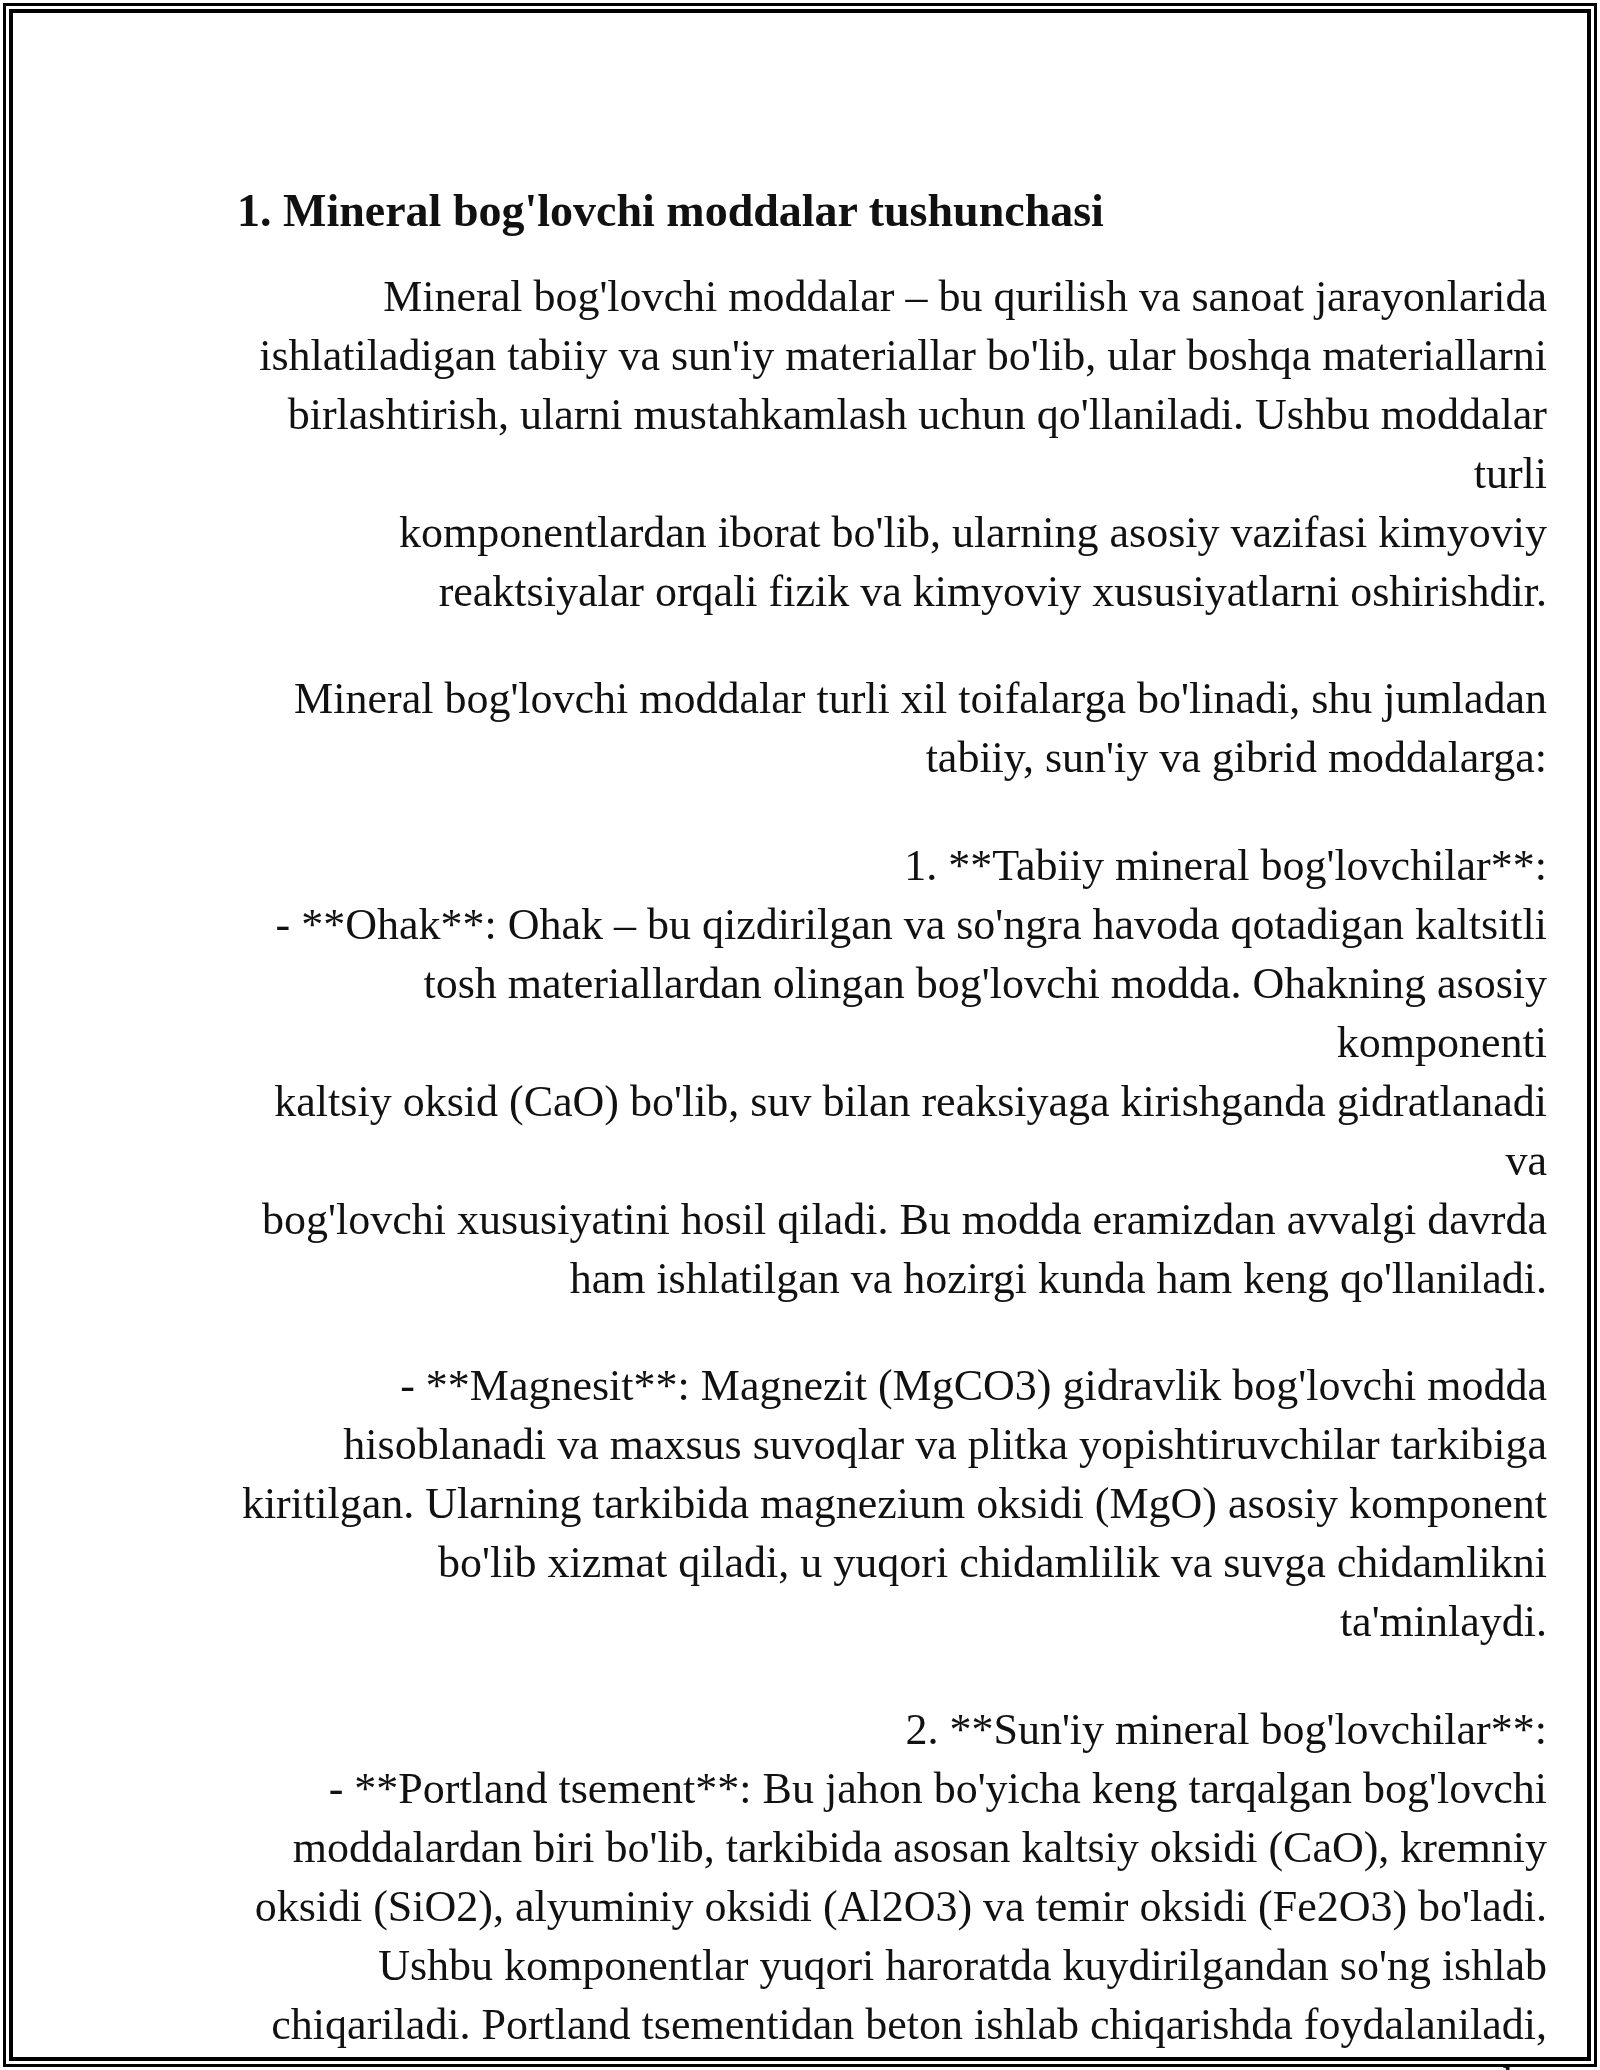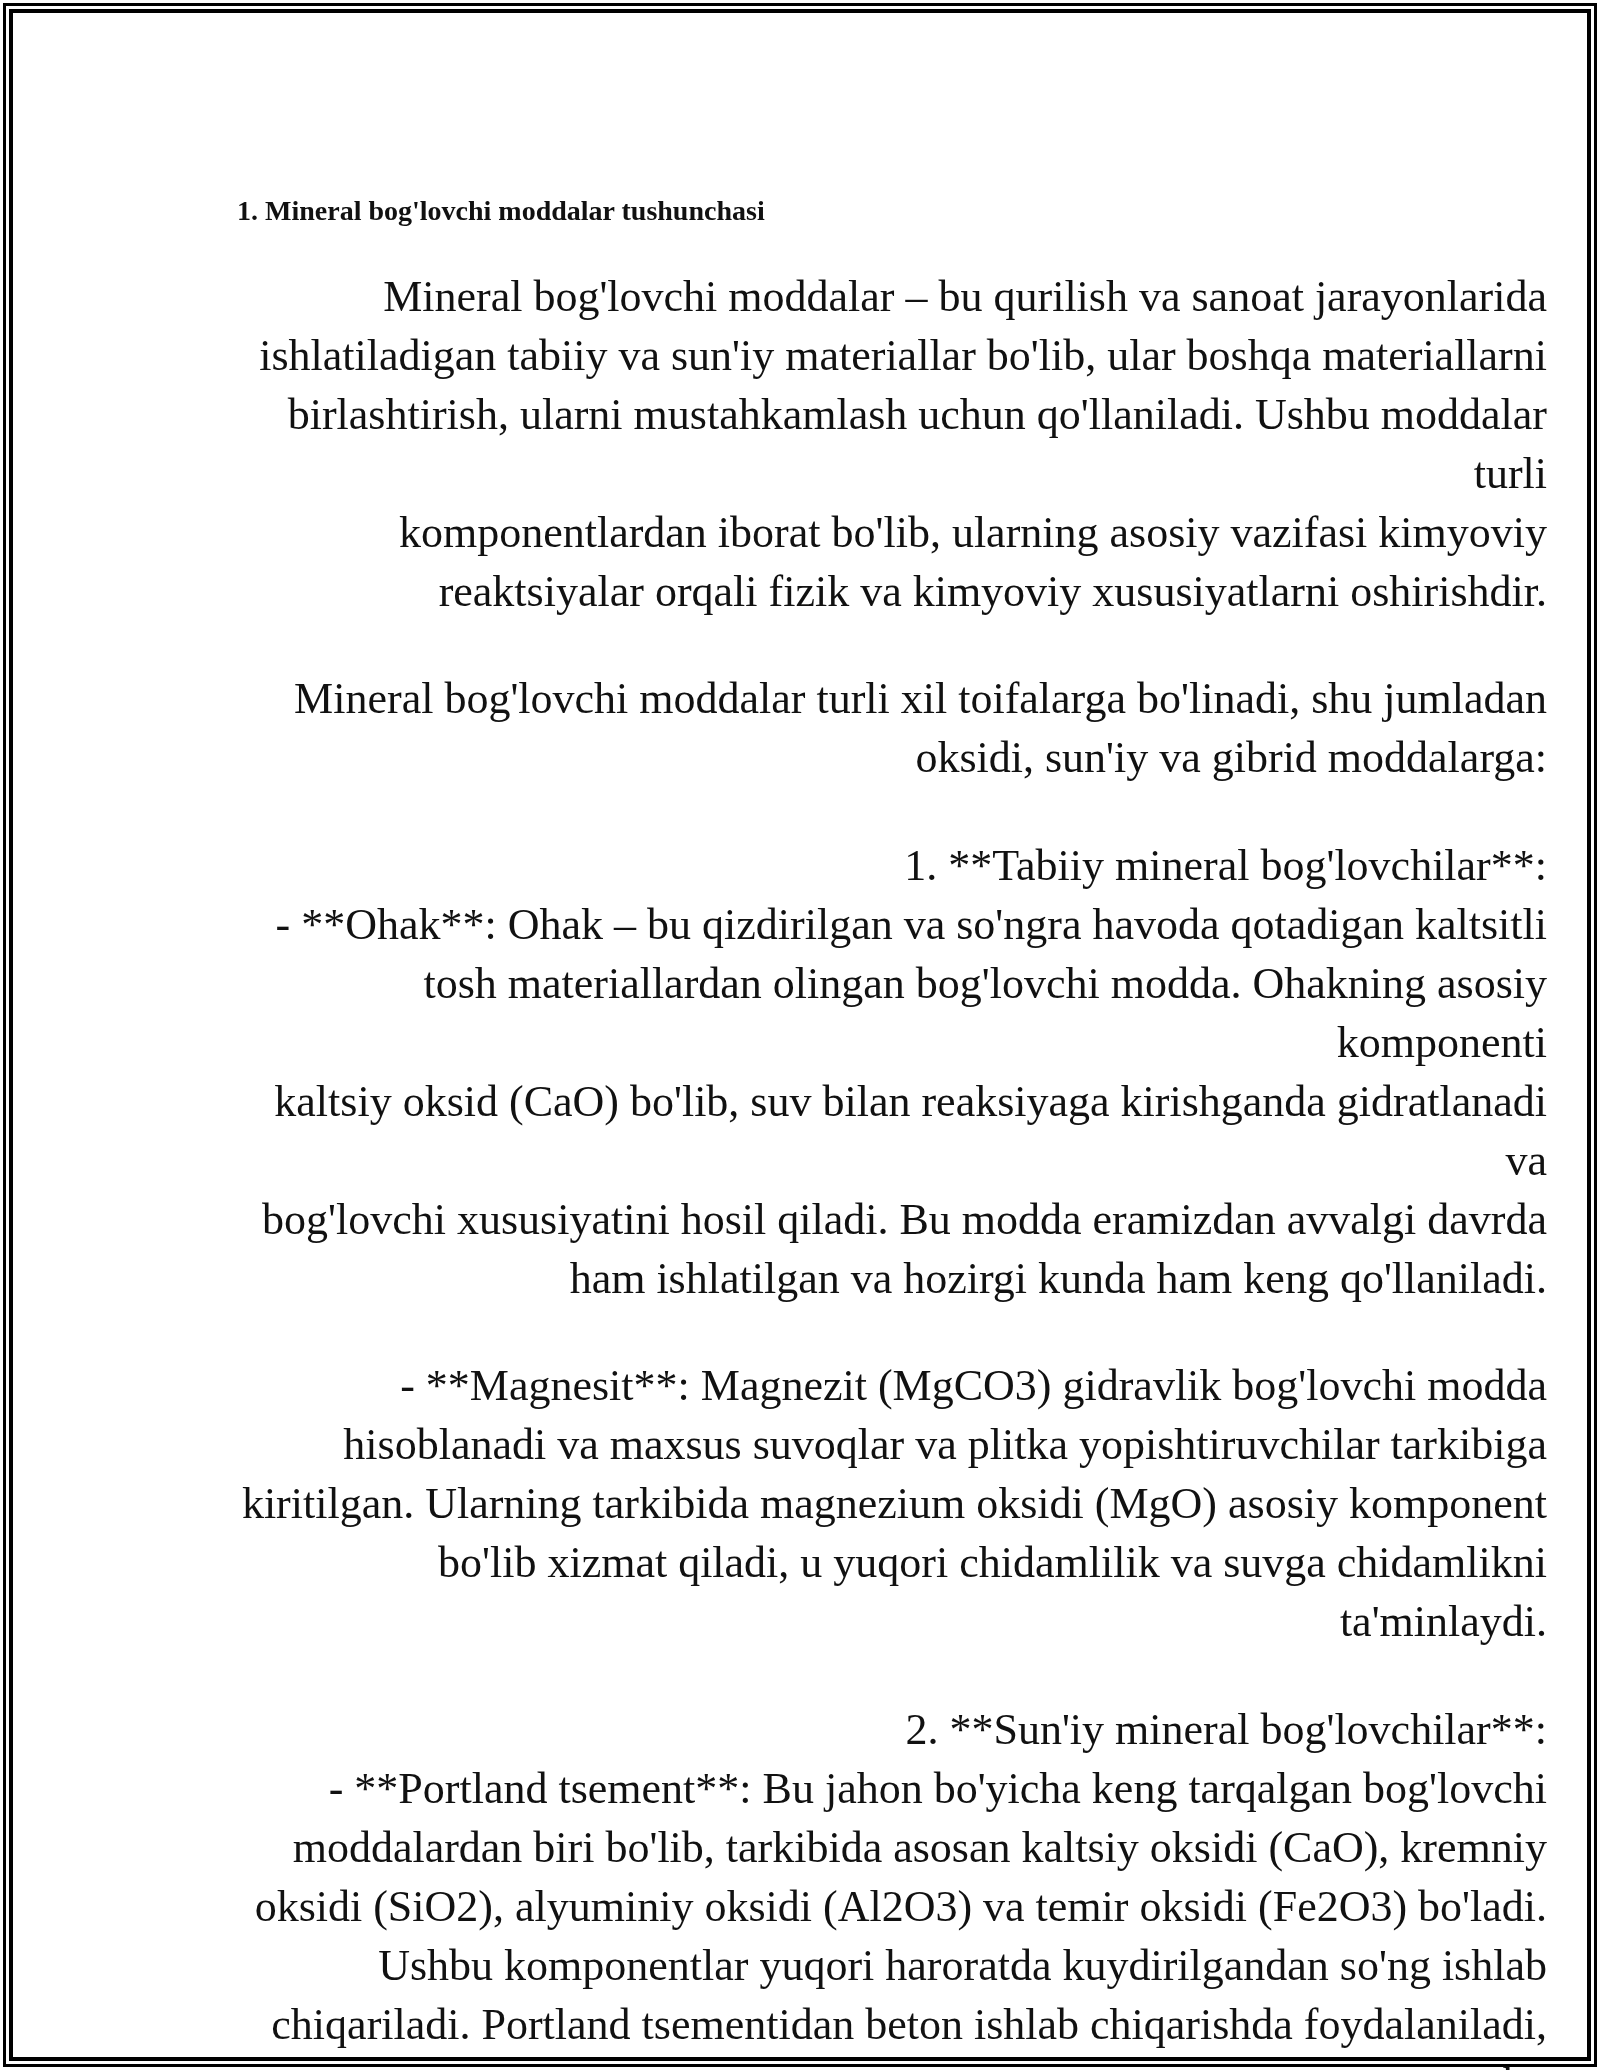--- a/index.html
+++ b/index.html
@@ -36,21 +36,21 @@
   }
   .content {
     position: absolute;
     left: 237px;
     top: 187px;
     width: 1310px;
   }
   .doc-title {
     margin: 0 0 32px 0;
     font-weight: bold;
-    font-size: 28px;
+    font-size: 46px;
     line-height: 48px;
     color: #111111;
     white-space: pre-wrap;
   }
   .para {
     margin: 0 0 48.4px 0;
     font-size: 44px;
     line-height: 59px;
     color: #111111;
     white-space: pre-wrap;
@@ -67,21 +67,21 @@
   <main class="content">
     <h1 class="doc-title">1. Mineral bog'lovchi moddalar tushunchasi</h1>
 
     <p class="para">Mineral bog'lovchi moddalar – bu qurilish va sanoat jarayonlarida
 ishlatiladigan tabiiy va sun'iy materiallar bo'lib, ular boshqa materiallarni
 birlashtirish, ularni mustahkamlash uchun qo'llaniladi. Ushbu moddalar turli
 komponentlardan iborat bo'lib, ularning asosiy vazifasi kimyoviy
 reaktsiyalar orqali fizik va kimyoviy xususiyatlarni oshirishdir.</p>
 
     <p class="para">Mineral bog'lovchi moddalar turli xil toifalarga bo'linadi, shu jumladan
-oksidi, sun'iy va gibrid moddalarga:</p>
+tabiiy, sun'iy va gibrid moddalarga:</p>
 
     <p class="para">1. **Tabiiy mineral bog'lovchilar**:
    - **Ohak**: Ohak – bu qizdirilgan va so'ngra havoda qotadigan kaltsitli
 tosh materiallardan olingan bog'lovchi modda. Ohakning asosiy komponenti
 kaltsiy oksid (CaO) bo'lib, suv bilan reaksiyaga kirishganda gidratlanadi va
 bog'lovchi xususiyatini hosil qiladi. Bu modda eramizdan avvalgi davrda
 ham ishlatilgan va hozirgi kunda ham keng qo'llaniladi.</p>
 
 
     <p class="para">   - **Magnesit**: Magnezit (MgCO3) gidravlik bog'lovchi modda

